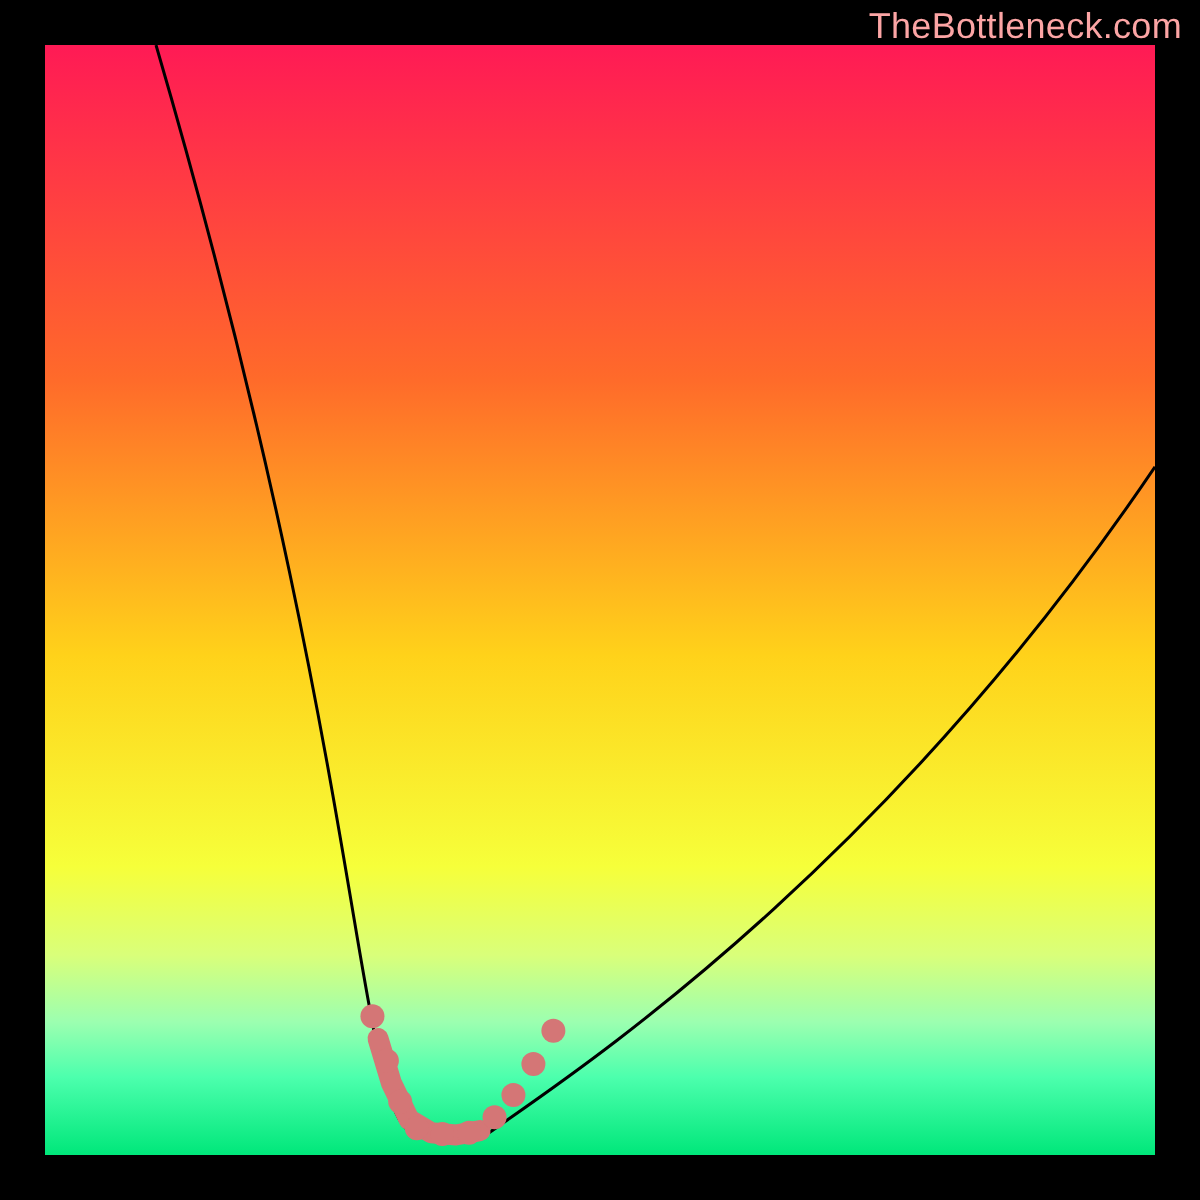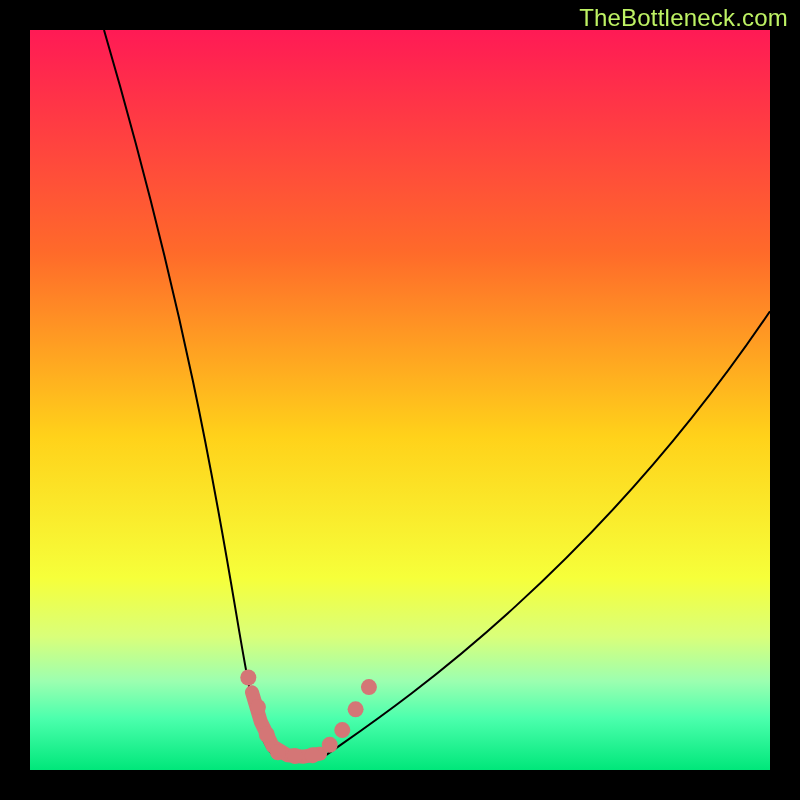--- a/index.html
+++ b/index.html
@@ -24,21 +24,21 @@
     left: 30px;
     top: 30px;
     width: 740px;
     height: 740px;
     overflow: hidden;
   }
   .watermark {
     position: absolute;
     top: 4px;
     right: 12px;
-    color: #bef264;
+    color: #fca5a5;
     font-size: 24px;
     font-weight: 500;
     letter-spacing: 0.2px;
     font-family: Arial, sans-serif;
   }
   svg {
     display: block;
   }
 </style>
 </head>

